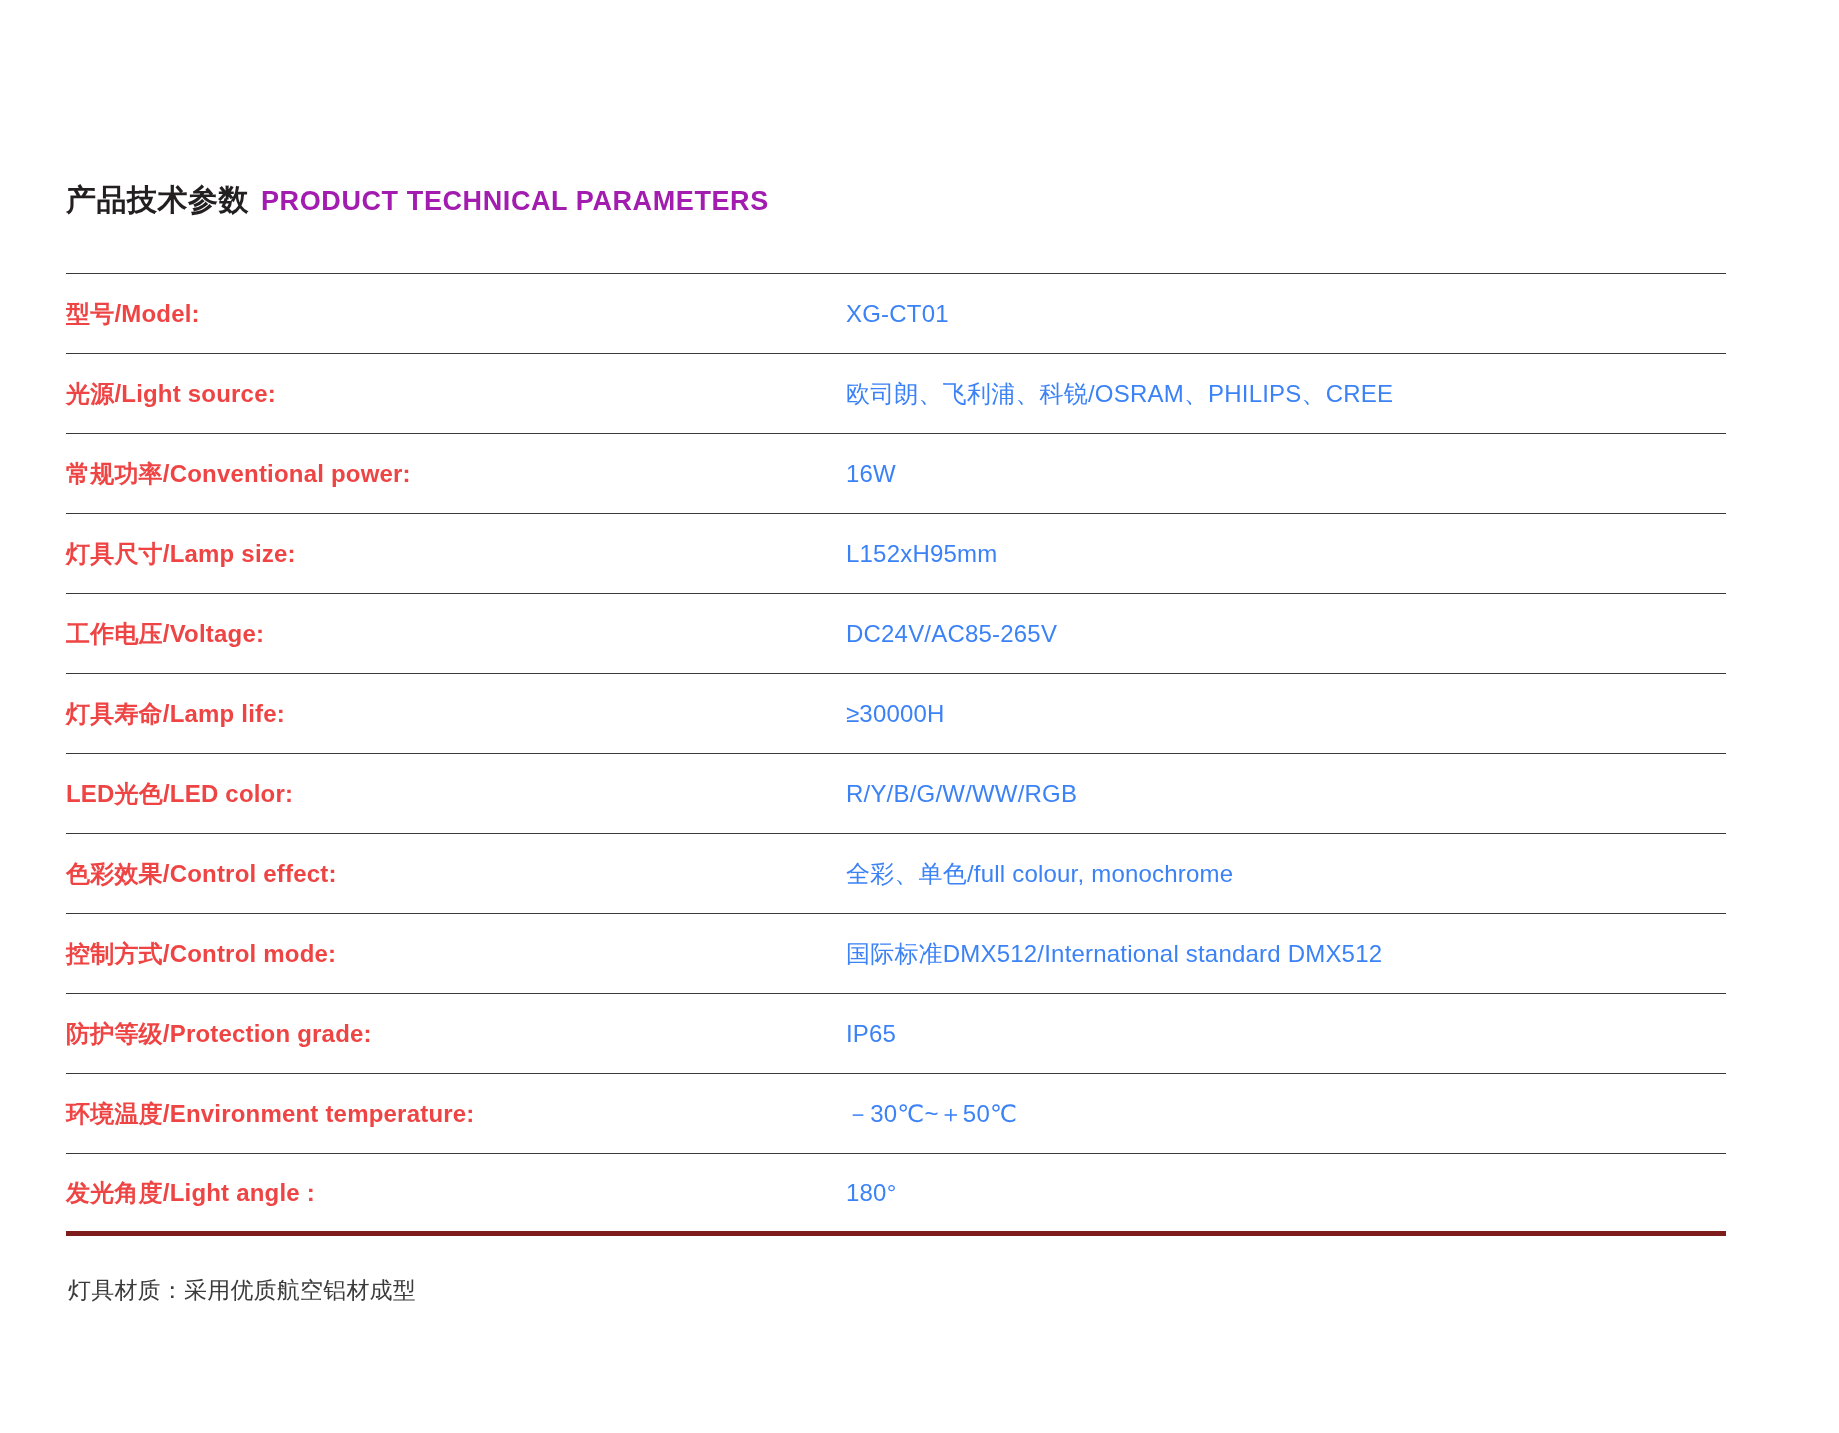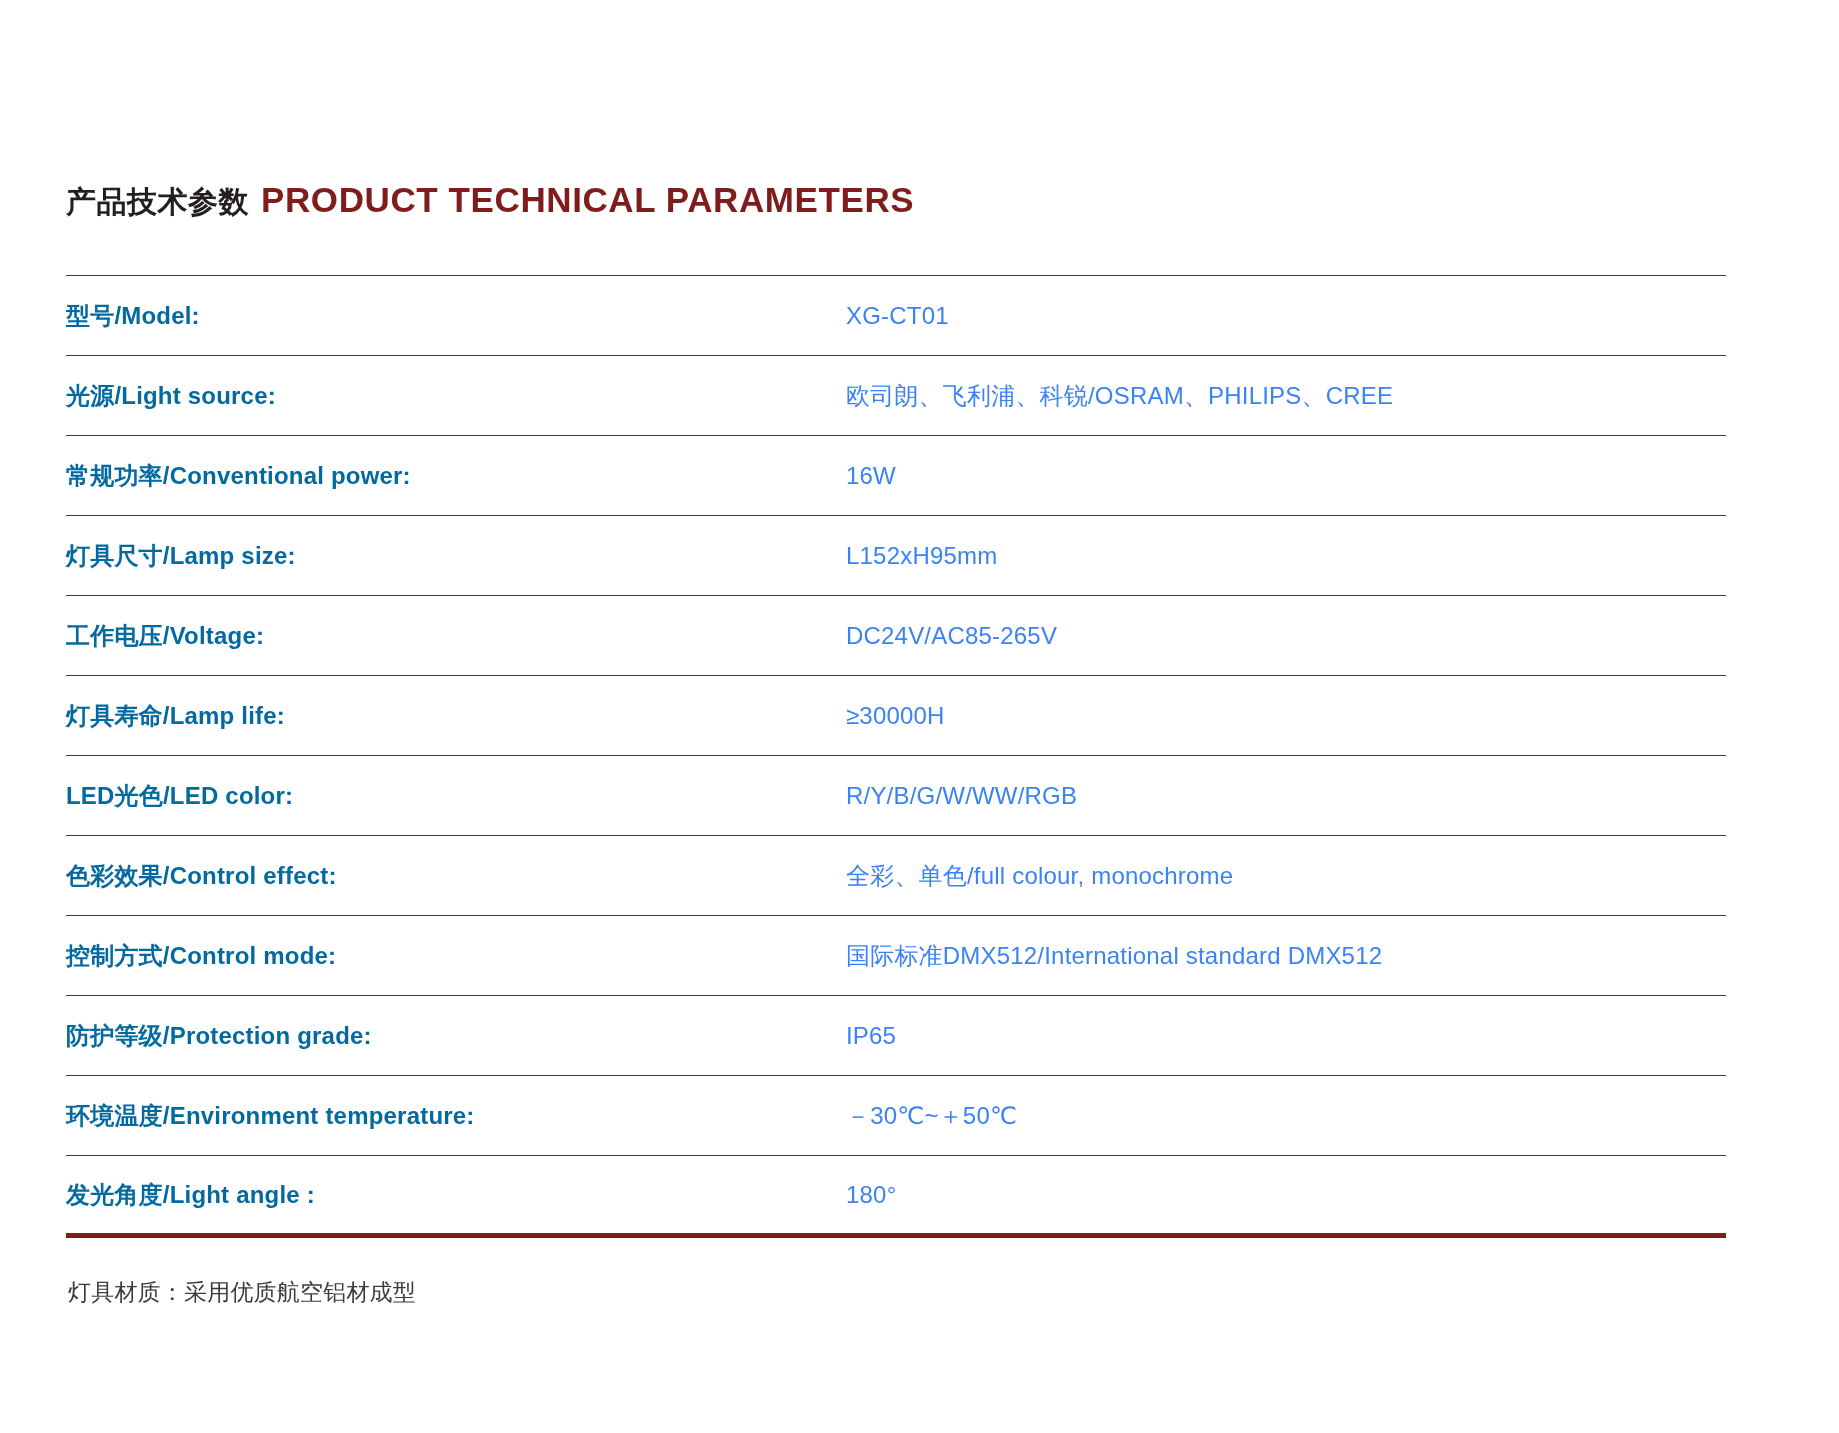--- a/index.html
+++ b/index.html
@@ -35,23 +35,23 @@
     margin-bottom: 52px;
     padding-left: 0px;
   }
   .title-cn {
     font-size: 30px;
     font-weight: bold;
     color: #231f20;
     letter-spacing: 0.5px;
   }
   .title-en {
-    font-size: 35px;
+    font-size: 27px;
     font-weight: bold;
-    color: #7f1d1d;
+    color: #a21caf;
     letter-spacing: 0.6px;
   }
   table.spec {
     border-collapse: collapse;
     width: 1660px;
     table-layout: fixed;
   }
   table.spec tr {
     height: 80px;
   }
@@ -60,21 +60,21 @@
     vertical-align: middle;
     padding: 0;
   }
   table.spec tr:last-child td {
     border-bottom: 5px solid #7f1d1d;
   }
   td.label {
     width: 780px;
     font-size: 24px;
     font-weight: bold;
-    color: #0369a1;
+    color: #ef4444;
     letter-spacing: 0.2px;
     padding-left: 2px;
   }
   td.value {
     font-size: 24px;
     font-weight: normal;
     color: #3b82f6;
     letter-spacing: 0.2px;
     padding-left: 12px;
   }

